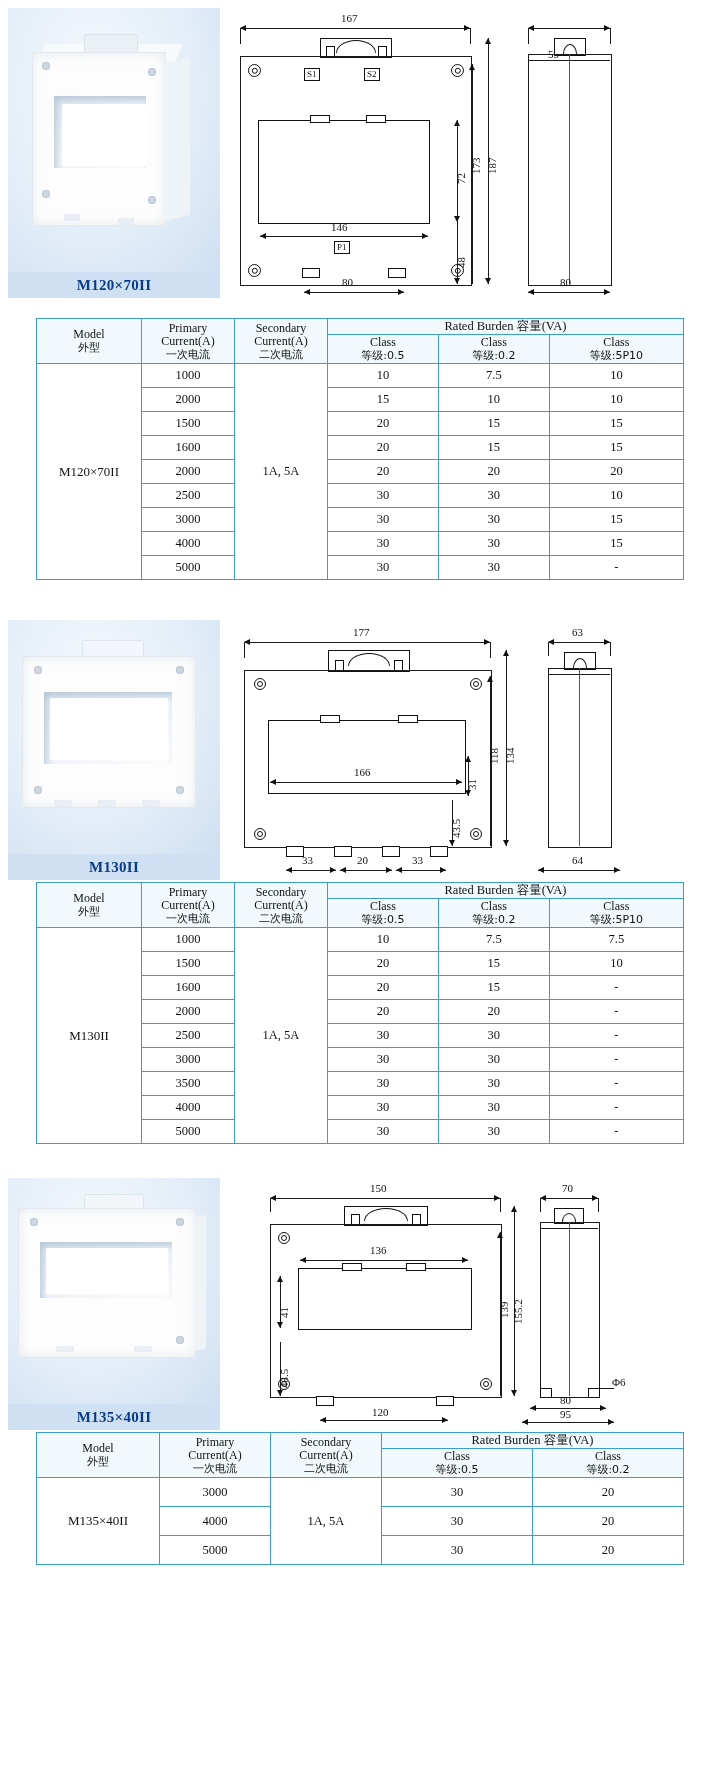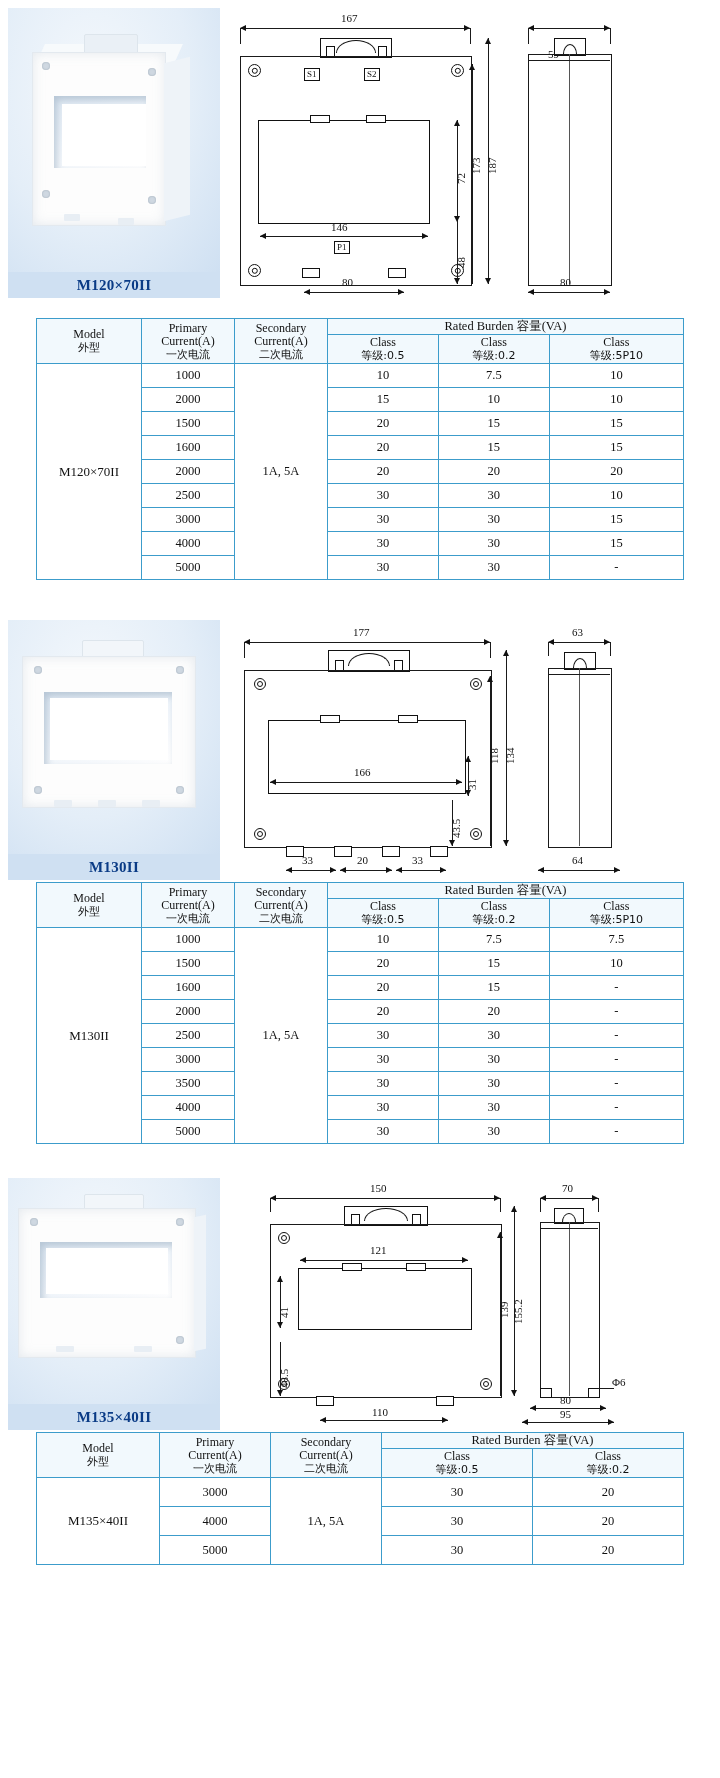--- a/index.html
+++ b/index.html
@@ -530,33 +530,33 @@
     <div class="circ" style="left:20px;top:202px;width:10px;height:10px;">
         <i></i>
       </div>
     <div class="circ" style="left:222px;top:202px;width:10px;height:10px;">
         <i></i>
       </div>
 
     <div class="ln h" style="left:42px;top:84px;width:168px;"></div>
     <div class="arrowL" style="left:42px;top:81px;"></div>
     <div class="arrowR" style="left:204px;top:81px;"></div>
-    <div class="dim" style="left:112px;top:68px;">121</div>
+    <div class="dim" style="left:112px;top:68px;">136</div>
 
     <div class="box2" style="left:40px;top:92px;width:172px;height:60px;"></div>
     <div class="bar" style="left:84px;top:87px;width:18px;height:6px;"></div>
     <div class="bar" style="left:148px;top:87px;width:18px;height:6px;"></div>
 
     <div class="bar" style="left:58px;top:220px;width:16px;height:8px;"></div>
     <div class="bar" style="left:178px;top:220px;width:16px;height:8px;"></div>
 
     <div class="ln h" style="left:62px;top:244px;width:128px;"></div>
     <div class="arrowL" style="left:62px;top:241px;"></div>
     <div class="arrowR" style="left:184px;top:241px;"></div>
-    <div class="dim" style="left:114px;top:230px;">110</div>
+    <div class="dim" style="left:114px;top:230px;">120</div>
 
     <div class="ln v" style="left:256px;top:30px;height:190px;"></div>
     <div class="arrowU" style="left:253px;top:30px;"></div>
     <div class="arrowD" style="left:253px;top:214px;"></div>
     <div class="dim vert" style="left:254px;top:148px;">155.2</div>
 
     <div class="ln v" style="left:242px;top:56px;height:164px;"></div>
     <div class="arrowU" style="left:239px;top:56px;"></div>
     <div class="dim vert" style="left:240px;top:142px;">139</div>
 

